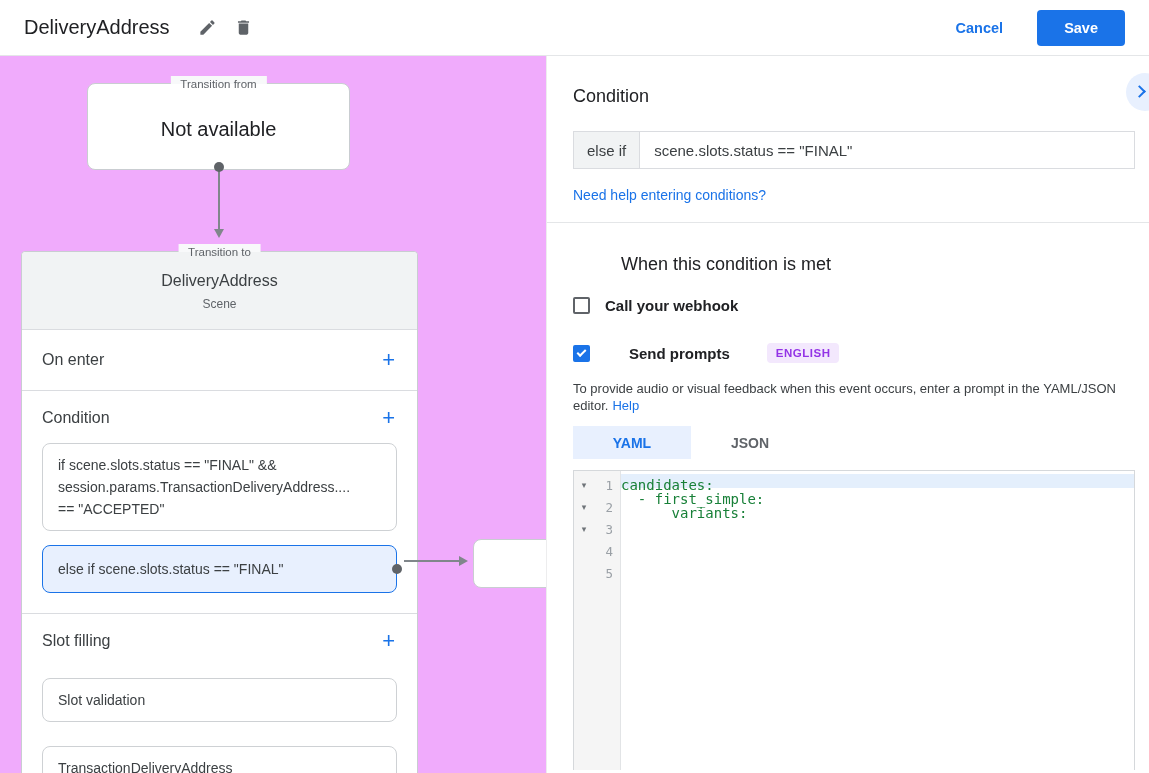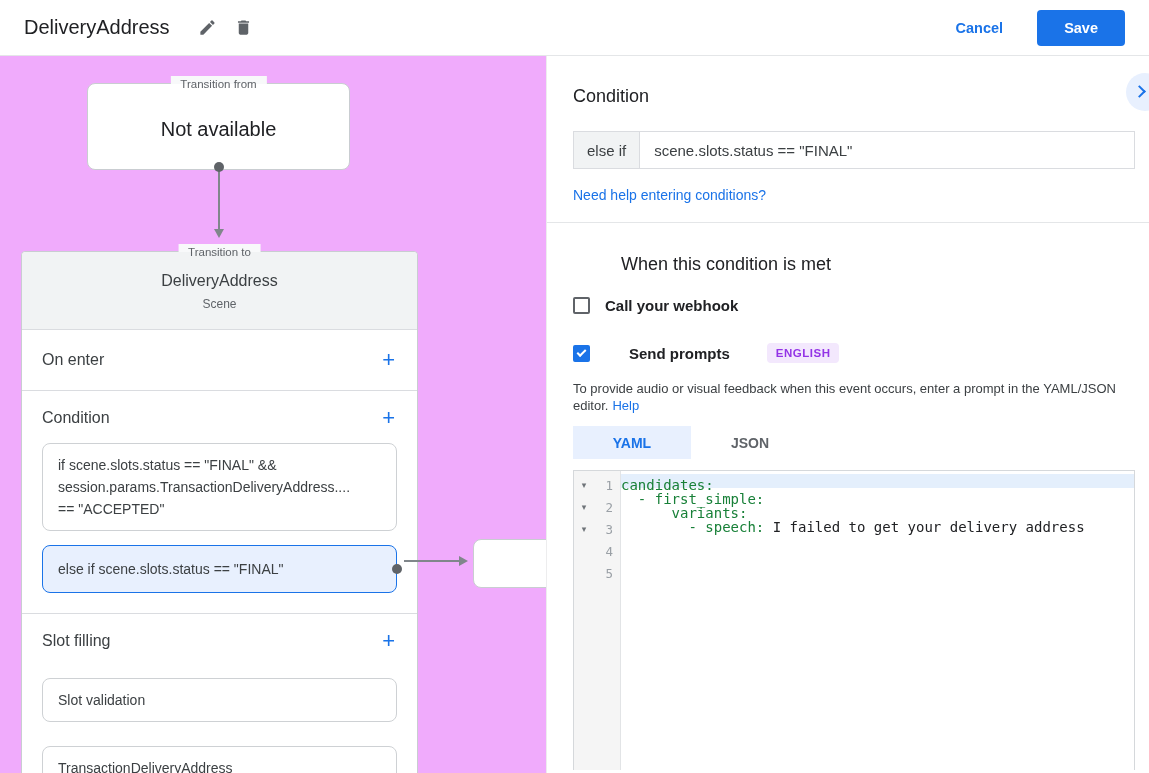--- a/index.html
+++ b/index.html
@@ -250,19 +250,18 @@
         </div>
         <div class="g-row">
           <span class="fold"></span>
           <span class="lnum">5</span>
         </div>
       </div>
       <div class="code">
         <div class="c-row active"><span class="key">candidates:</span><span class="val"></span></div>
         <div class="c-row"><span class="key">  - first_simple:</span><span class="val"></span></div>
         <div class="c-row"><span class="key">      variants:</span><span class="val"></span></div>
-        <div class="c-row"><span class="key">        - speech:</span><span class="val"> I failed to get your delivery address</span></div>
         <div class="c-row"><span class="key"></span><span class="val"></span></div>
       </div>
     </div>
   </div>
 
 </div>
 
 </body></html>

